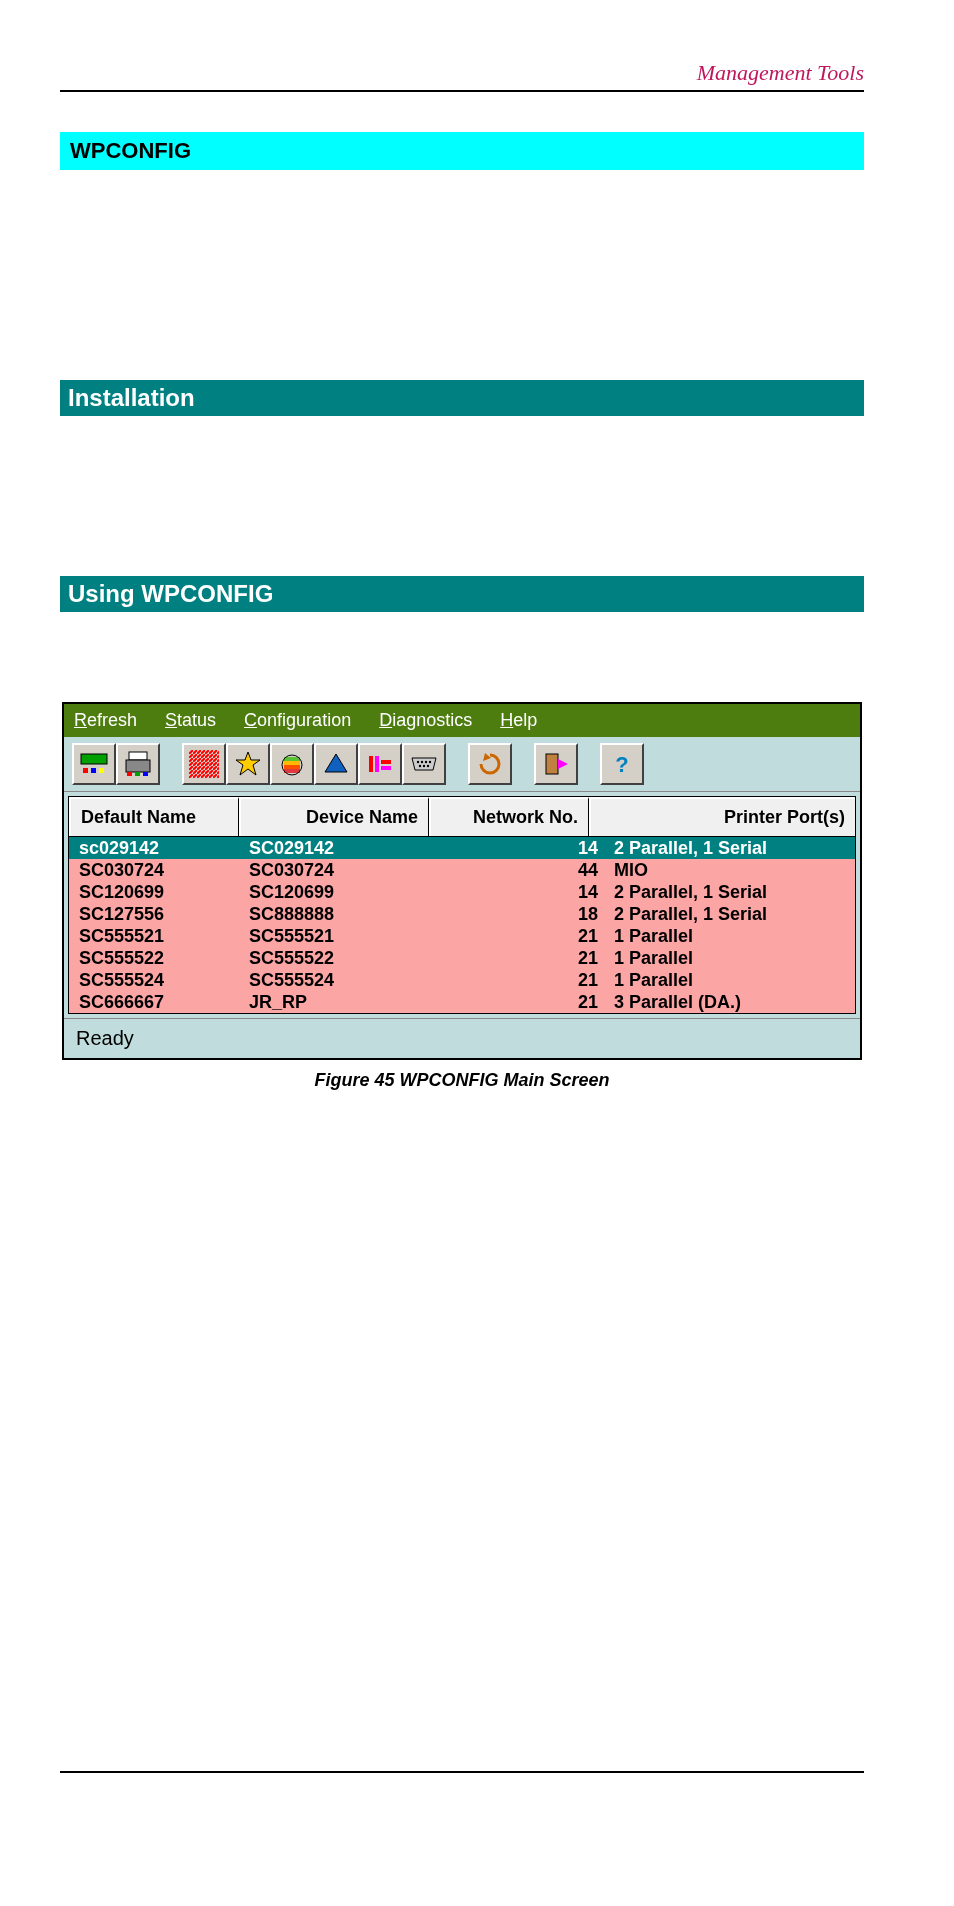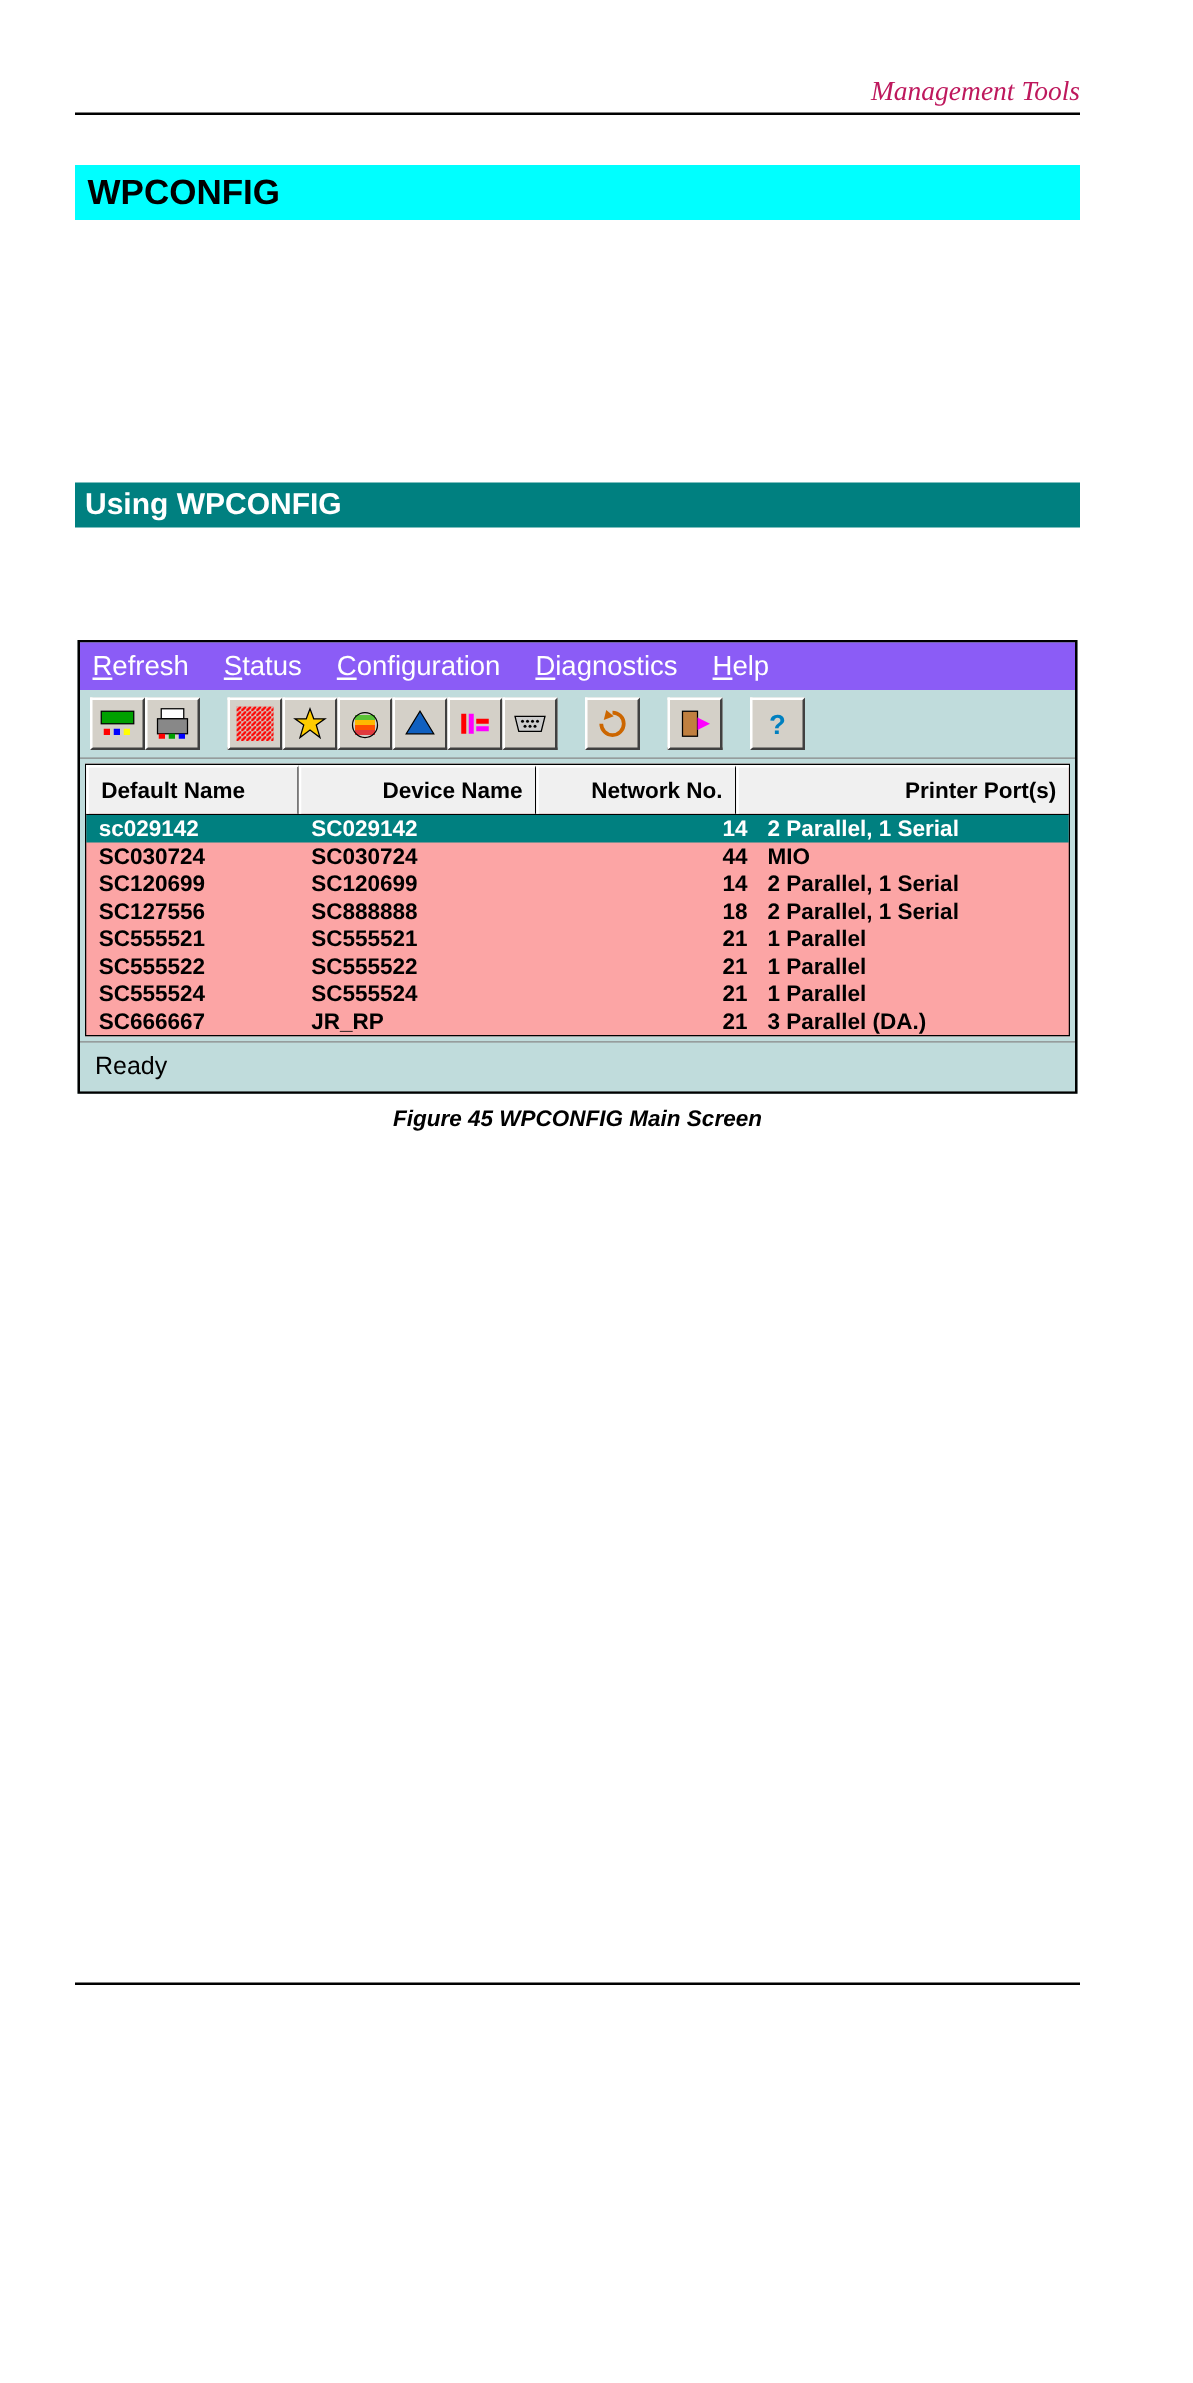--- a/index.html
+++ b/index.html
@@ -20,21 +20,21 @@
     color: #be185d;
     border-bottom: 2px solid #000;
     padding-bottom: 4px;
     margin-bottom: 40px;
   }
   .title-bar {
     background: #00ffff;
     color: #000;
     font-family: Arial, Helvetica, sans-serif;
     font-weight: bold;
-    font-size: 28px;
+    font-size: 22px;
     padding: 6px 10px;
     margin-bottom: 210px;
   }
   .section-bar {
     background: #008080;
     color: #fff;
     font-family: Arial, Helvetica, sans-serif;
     font-weight: bold;
     font-size: 24px;
     padding: 4px 8px;
@@ -42,24 +42,24 @@
   .section-installation { margin-bottom: 160px; }
   .section-using { margin-bottom: 90px; }
 
   
   .app-window {
     border: 2px solid #000;
     background: #c0dcdc;
     margin: 0 2px;
   }
   .menubar {
-    background: #8b5cf6;
+    background: #4d7c0f;
     color: #fff;
     font-family: Arial, Helvetica, sans-serif;
-    font-size: 22px;
+    font-size: 18px;
     padding: 6px 10px;
     display: flex;
     gap: 28px;
   }
   .menubar span u { text-decoration: underline; }
   .toolbar {
     background: #c0dcdc;
     padding: 6px 8px;
     display: flex;
     gap: 6px;
@@ -148,20 +148,21 @@
   }
 </style>
 </head>
 <body>
 
 <div class="page">
   <div class="header-right">Management Tools</div>
 
   <div class="title-bar">WPCONFIG</div>
 
+  <div class="section-bar section-installation">Installation</div>
 
   <div class="section-bar section-using">Using WPCONFIG</div>
 
   <div class="app-window">
     <div class="menubar">
       <span><u>R</u><span>efresh</span></span>
       <span><u>S</u>tatus</span>
       <span><u>C</u>onfiguration</span>
       <span><u>D</u>iagnostics</span>
       <span><u>H</u>elp</span>

